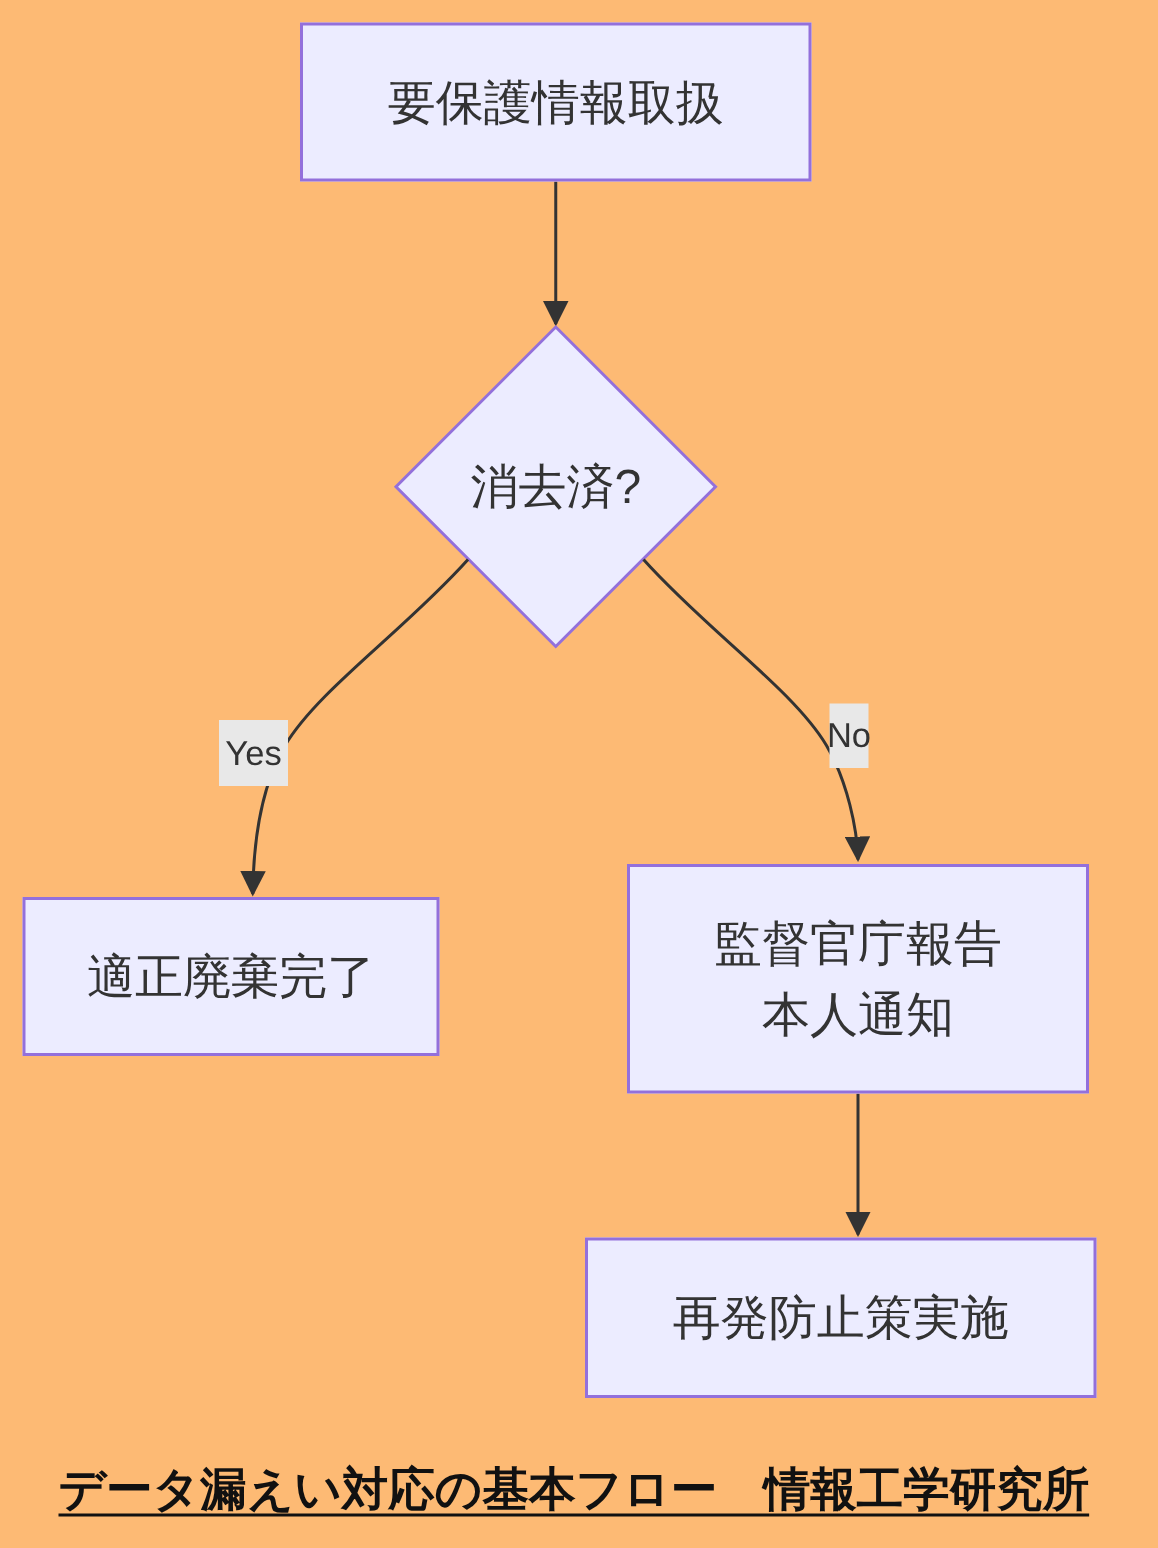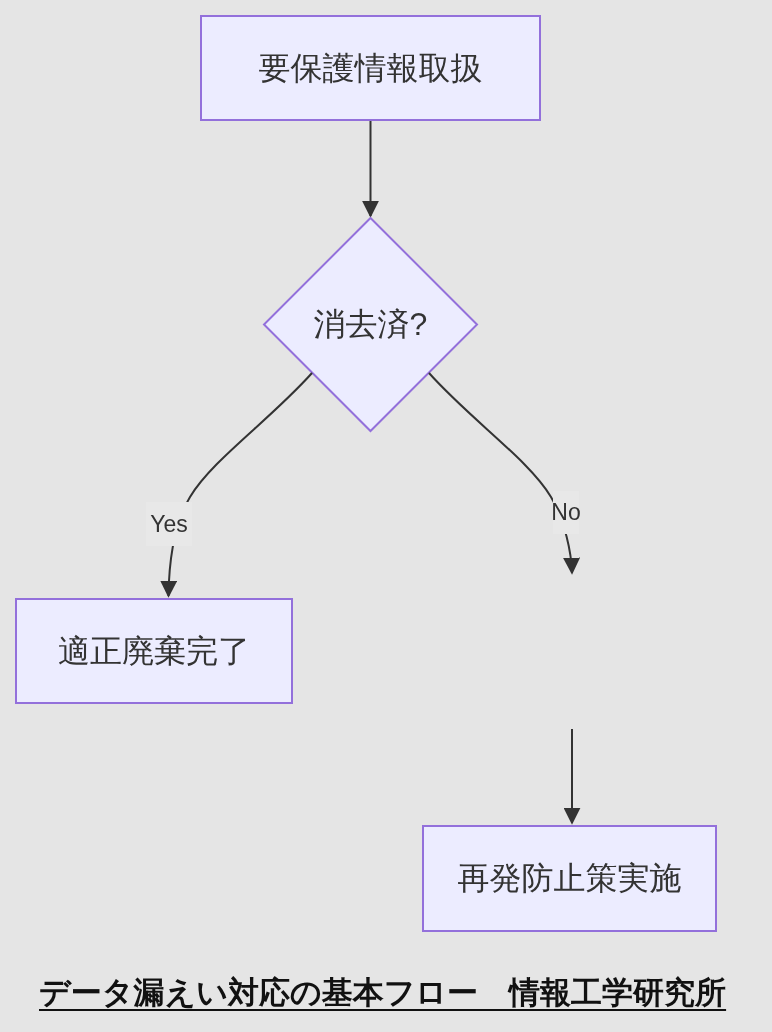--- a/index.html
+++ b/index.html
@@ -1,20 +1,20 @@
 <!DOCTYPE html>
 <html style="--node-fill: #ECECFF; --node-border: #9370DB; --edge: #333333; --edge-label-bg: #E8E8E8; --text: #333333; --caption: #111111;"><head>
 <meta charset="utf-8">
 <style>
   html, body { margin: 0; padding: 0; background: #ffffff; }
   .canvas {
     position: relative;
     width: 772px;
     height: 1032px;
-    background: #e5e5e5;
+    background: #fdba74;
     font-family: "Liberation Sans", sans-serif;
     overflow: hidden;
   }
   svg.edges-layer { position: absolute; left: 0; top: 0; }
   .edge-path {
     fill: none;
     stroke: var(--edge, #333333);
     stroke-width: 2px;
   }
   .diamond-shape {
@@ -46,21 +46,20 @@
   }
   .edge-label {
     position: absolute;
     box-sizing: border-box;
     background: var(--edge-label-bg, #E8E8E8);
     color: var(--text, #333333);
     font-size: 23px;
     display: flex;
     align-items: center;
     justify-content: center;
-    margin-top: 22px;
   }
   .caption {
     position: absolute;
     left: 0;
     top: 972px;
     width: 772px;
     font-size: 31px;
     font-weight: bold;
     color: var(--caption, #111111);
     text-decoration: underline;
@@ -96,18 +95,20 @@
   <div class="node" style="left:200px; top:15px; width:341px; height:106px;">要保護情報取扱</div>
 
   <div class="decision-label" style="left:264px; top:218px; width:213px; height:213px;">消去済?</div>
 
   <div class="edge-label" style="left:146px; top:480px; width:46px; height:44px;">Yes</div>
 
   <div class="edge-label" style="left:553px; top:469px; width:26px; height:43px;">No</div>
 
   <div class="node" style="left:15px; top:598px; width:278px; height:106px;">適正廃棄完了</div>
 
+  <div class="node" style="left:418px; top:576px; width:308px; height:153px;">監督官庁報告
+本人通知</div>
 
-  <div class="node" style="left:422px; top:825px; width:295px; height:107px;">再発防止策実施</div>
+  <div class="node" style="left:390px; top:825px; width:341px; height:107px;">再発防止策実施</div>
 
   <div class="caption">データ漏えい対応の基本フロー　情報工学研究所</div>
 
 </div>
 
 </body></html>

